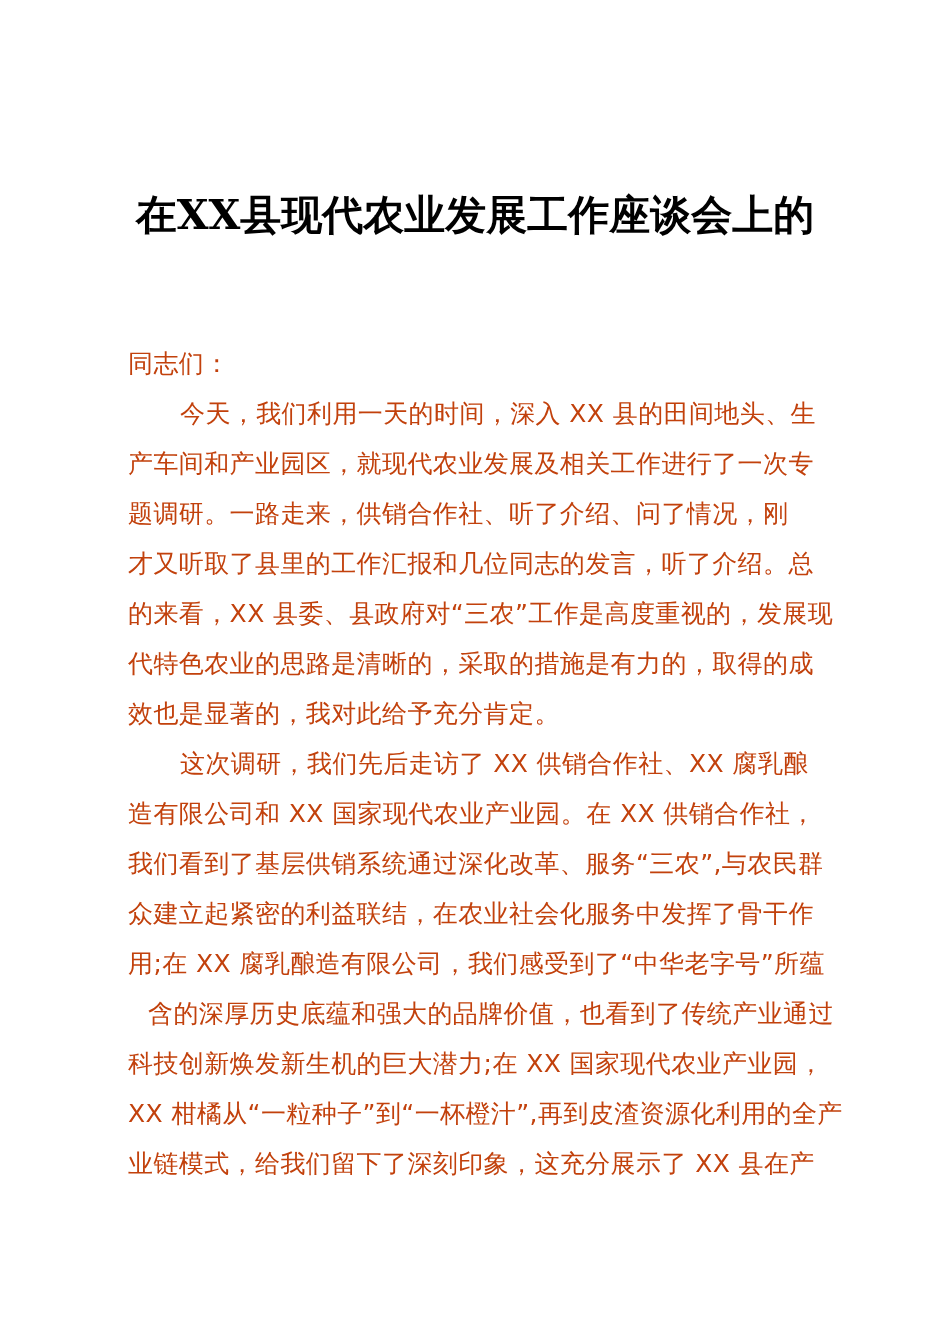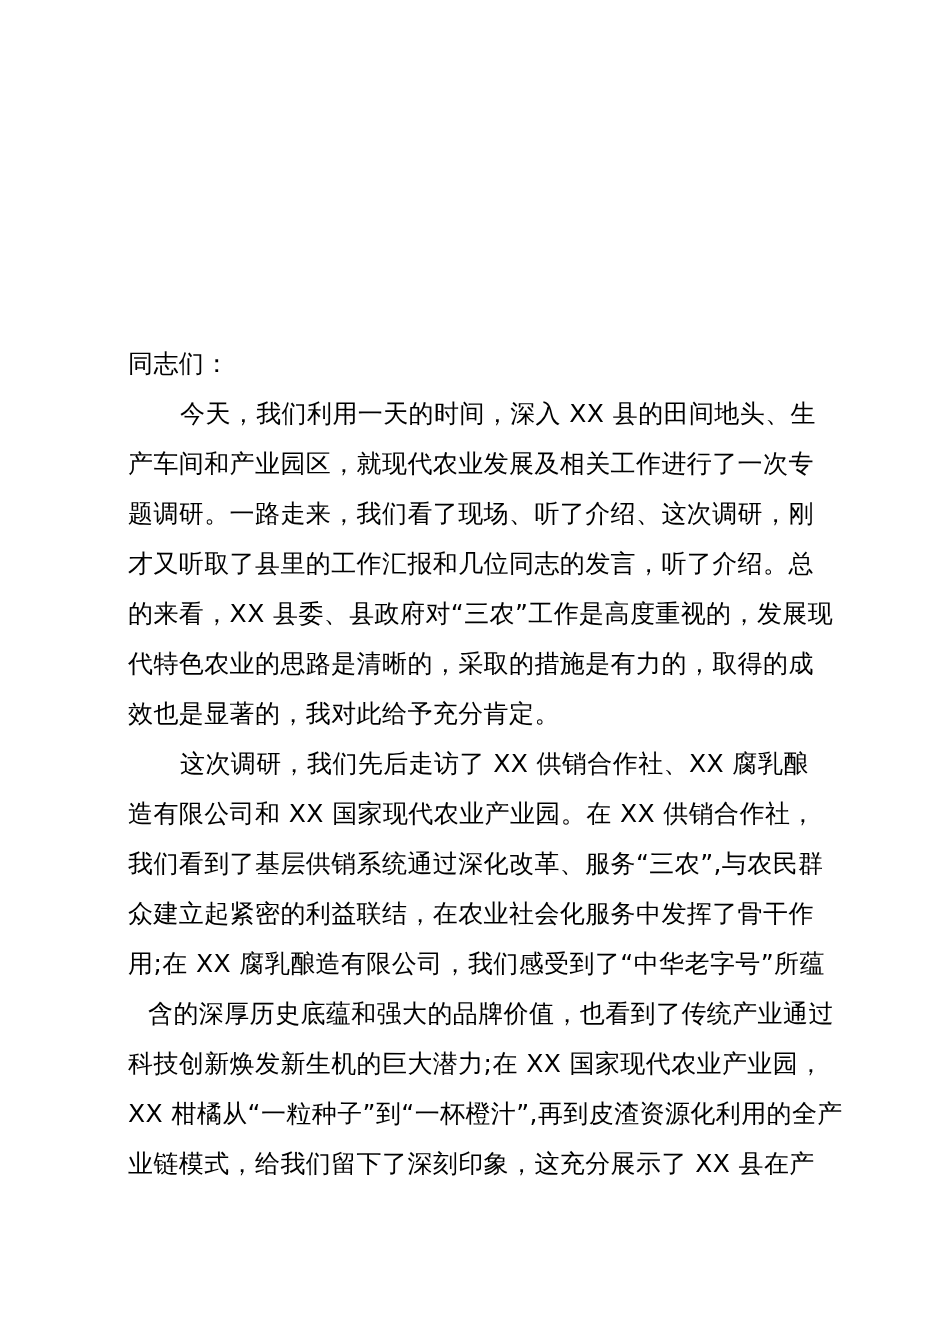--- a/index.html
+++ b/index.html
@@ -37,36 +37,37 @@
       margin: 0;
     }
     .title-line-1 { top: 190px; }
     .title-line-2 { top: 240px; }
     .line {
       position: absolute;
       left: 128px;
       font-size: 25px;
       line-height: 30px;
       white-space: nowrap;
-      color: #000000;
+      color: #c2410c;
       letter-spacing: 0.4px;
     }
     .indent { left: 180px; }
   </style>
 </head>
 <body>
 
 <div class="page">
+  <h1 class="title title-line-1">在XX县现代农业发展工作座谈会上的</h1>
 
   <div class="line" style="top:349px;">同志们：</div>
 
   <div id="body-lines">
       <div class="line indent" style="top: 399px;">今天，我们利用一天的时间，深入 XX 县的田间地头、生</div>
       <div class="line" style="top: 449px;">产车间和产业园区，就现代农业发展及相关工作进行了一次专</div>
-      <div class="line" style="top: 499px;">题调研。一路走来，我们看了现场、听了介绍、这次调研，刚</div>
+      <div class="line" style="top: 499px;">题调研。一路走来，供销合作社、听了介绍、问了情况，刚</div>
       <div class="line" style="top: 549px;">才又听取了县里的工作汇报和几位同志的发言，听了介绍。总</div>
       <div class="line" style="top: 599px;">的来看，XX 县委、县政府对“三农”工作是高度重视的，发展现</div>
       <div class="line" style="top: 649px;">代特色农业的思路是清晰的，采取的措施是有力的，取得的成</div>
       <div class="line" style="top: 699px;">效也是显著的，我对此给予充分肯定。</div>
       <div class="line indent" style="top: 749px;">这次调研，我们先后走访了 XX 供销合作社、XX 腐乳酿</div>
       <div class="line" style="top: 799px;">造有限公司和 XX 国家现代农业产业园。在 XX 供销合作社，</div>
       <div class="line" style="top: 849px;">我们看到了基层供销系统通过深化改革、服务“三农”,与农民群</div>
       <div class="line" style="top: 899px;">众建立起紧密的利益联结，在农业社会化服务中发挥了骨干作</div>
       <div class="line" style="top: 949px;">用;在 XX 腐乳酿造有限公司，我们感受到了“中华老字号”所蕴</div>
       <div class="line" style="top: 999px; margin-left: 20px;">含的深厚历史底蕴和强大的品牌价值，也看到了传统产业通过</div>

